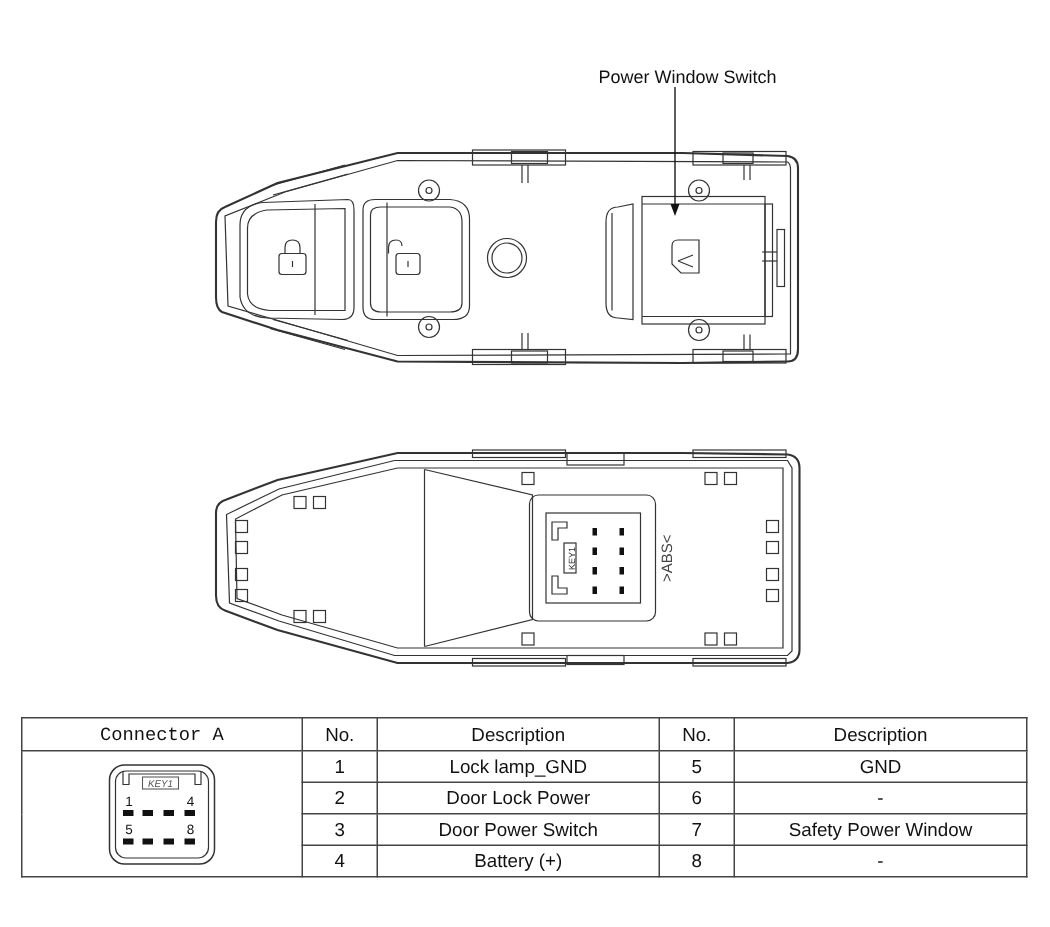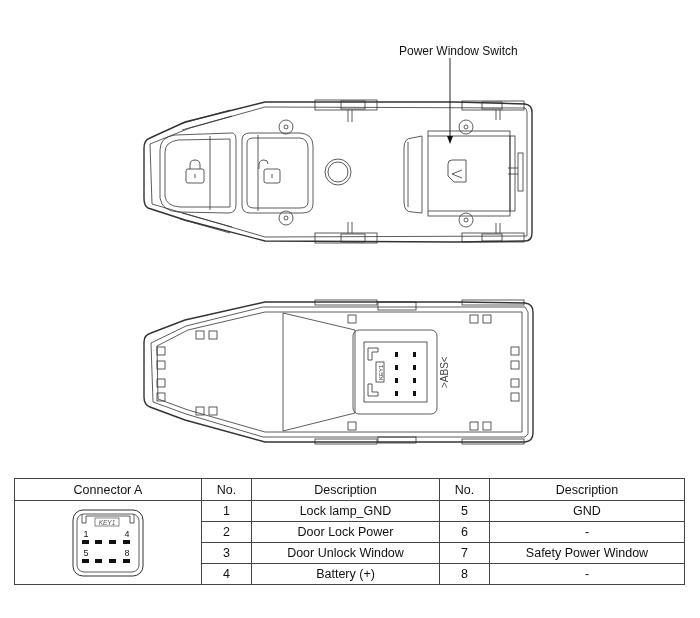--- a/index.html
+++ b/index.html
@@ -5,21 +5,21 @@
   html, body { margin: 0; padding: 0; background: #ffffff; }
   body { width: 700px; height: 618px; position: relative; overflow: hidden;
          font-family: "Liberation Sans", sans-serif; color: #111; }
   .callout { position: absolute; left: 399px; top: 44px; font-size: 12px; text-align: right; }
   svg.drawing { position: absolute; left: 0; top: 0; }
   table.pins { position: absolute; left: 14px; top: 478px; border-collapse: collapse;
                font-size: 12.5px; }
   table.pins td, table.pins th { border: 1px solid #444; text-align: center;
                font-weight: normal; padding: 0; height: 20px; }
   table.pins th { height: 21px; }
-  .c-conn { width: 186px; }
+  .c-conn { width: 186px; font-family: Liberation Mono, monospace; }
   .c-no { width: 49px; }
   .c-desc { width: 187px; }
   .c-no2 { width: 49px; }
   .c-desc2 { width: 194px; }
   .conn-cell { position: relative; }
   .conn-svg { display: block; margin: 0 auto; }
 </style>
 </head>
 <body>
 
@@ -197,21 +197,21 @@
     <td>GND</td>
   </tr>
   <tr>
     <td>2</td>
     <td>Door Lock Power</td>
     <td>6</td>
     <td>-</td>
   </tr>
   <tr>
     <td>3</td>
-    <td>Door Unlock Window</td>
+    <td>Door Power Switch</td>
     <td>7</td>
     <td>Safety Power Window</td>
   </tr>
   <tr>
     <td>4</td>
     <td>Battery (+)</td>
     <td>8</td>
     <td>-</td>
   </tr>
 </tbody>

